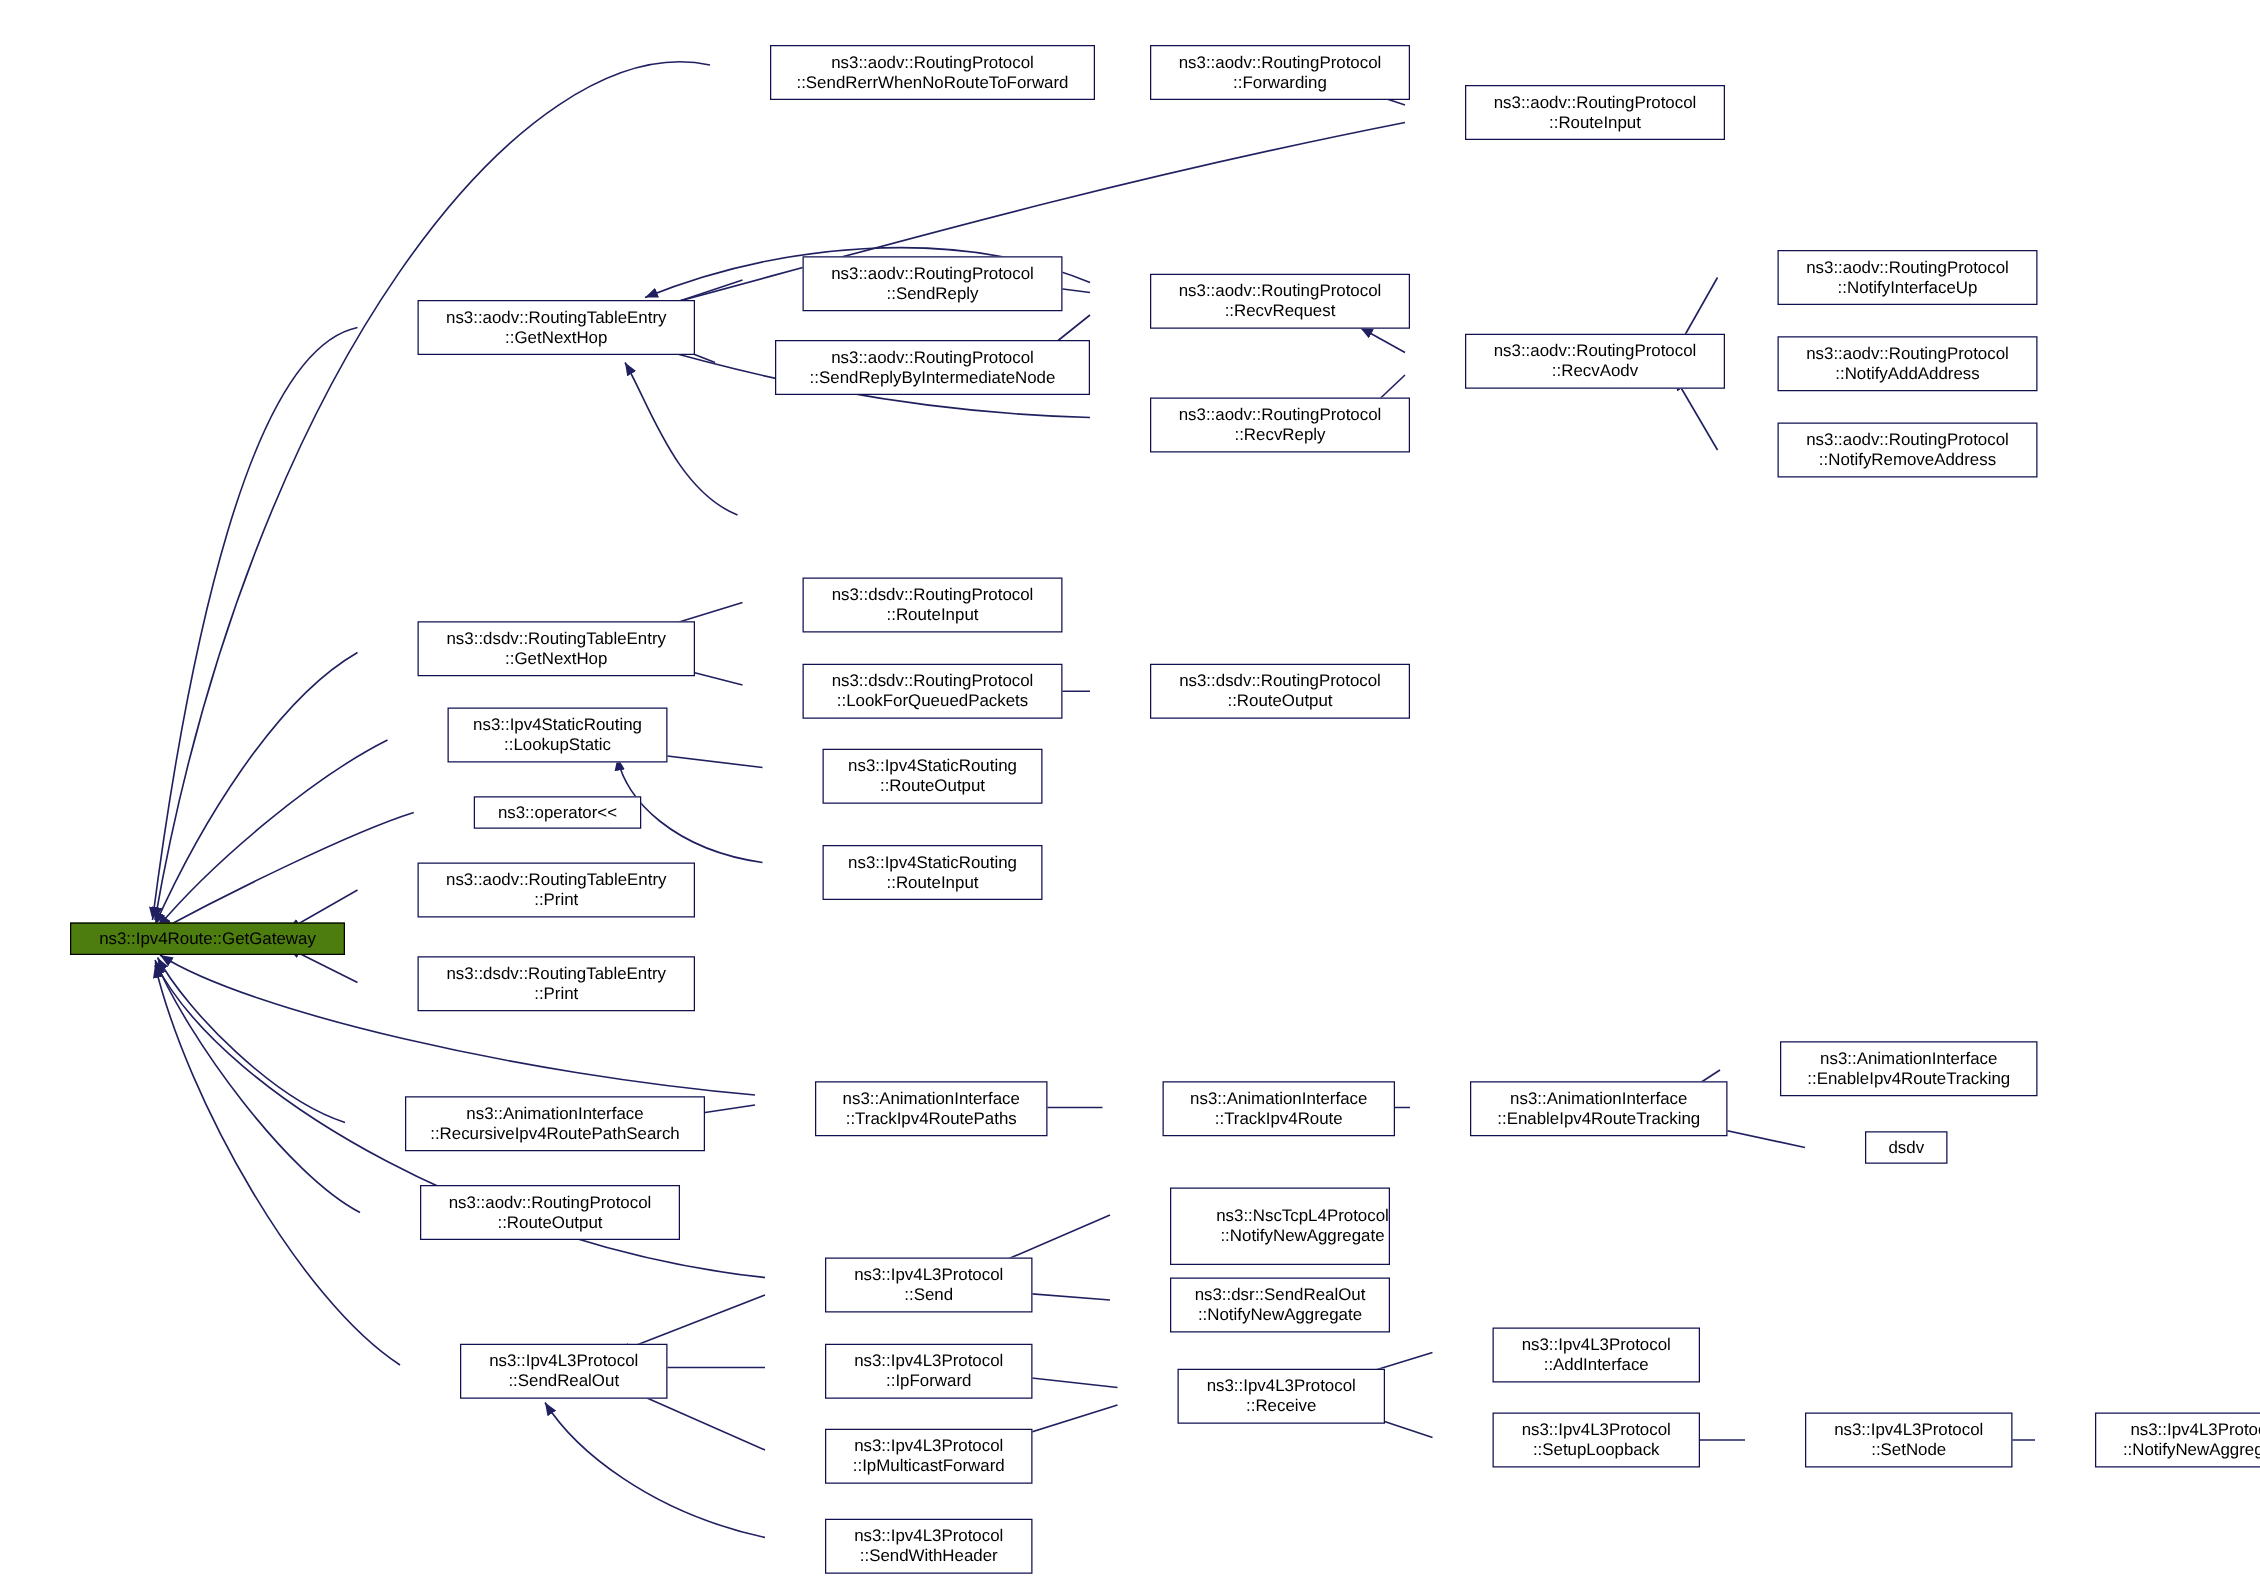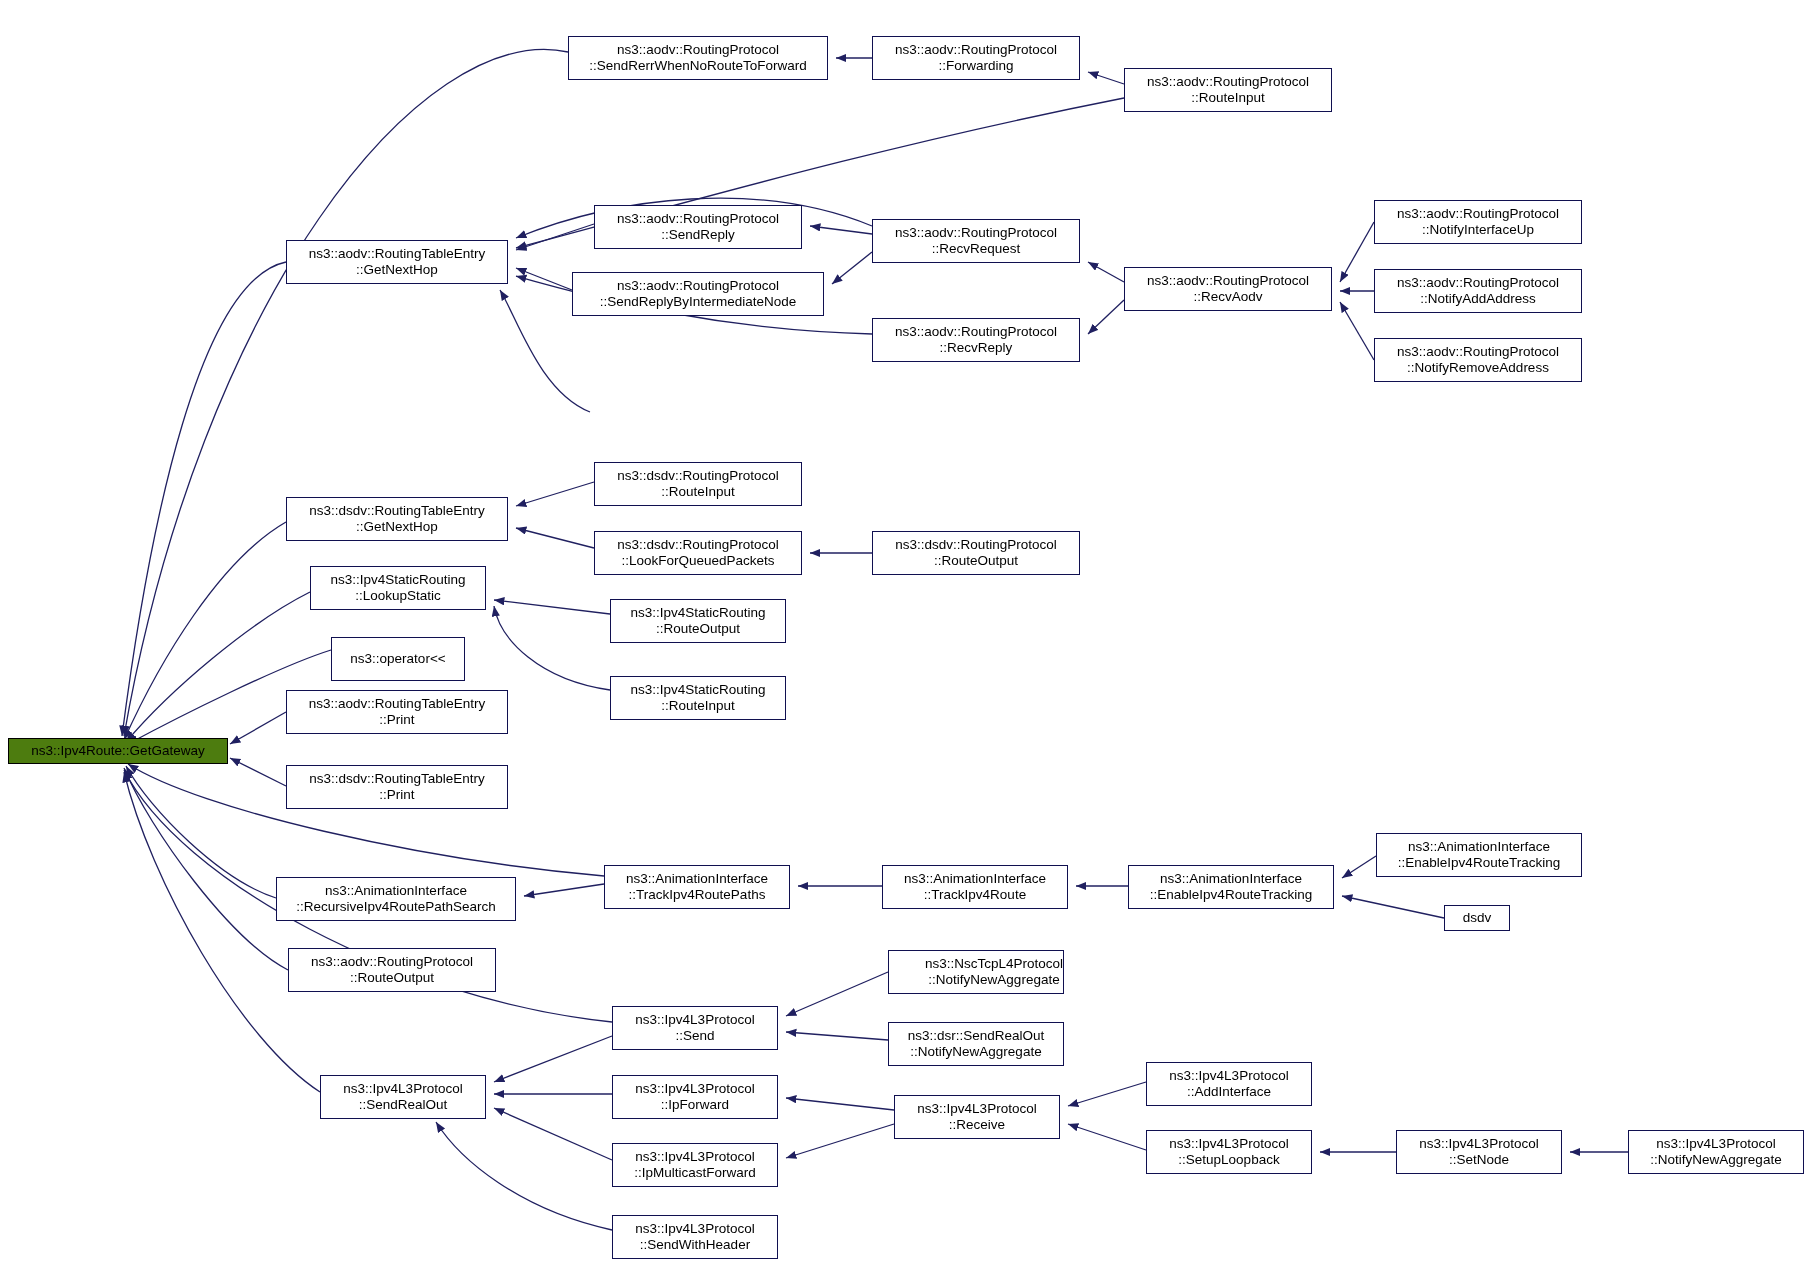--- a/index.html
+++ b/index.html
@@ -30,20 +30,21 @@
     background: #ffffff;
     color: #000000;
     font-size: 13.5px;
     line-height: 16px;
     text-align: center;
     display: flex;
     align-items: center;
     justify-content: center;
     white-space: pre;
     z-index: 2;
+    margin-left: 48px;
   }
   .node.root {
     background: #4d7c0f;
     border-color: #000000;
   }
 </style>
 </head>
 <body>
 
 <div id="canvas">
@@ -137,41 +138,41 @@
     <div class="node" style="left: 594px; top: 531px; width: 208px; height: 44px;">ns3::dsdv::RoutingProtocol
 ::LookForQueuedPackets</div>
     <div class="node" style="left: 872px; top: 531px; width: 208px; height: 44px;">ns3::dsdv::RoutingProtocol
 ::RouteOutput</div>
     <div class="node" style="left: 310px; top: 566px; width: 176px; height: 44px;">ns3::Ipv4StaticRouting
 ::LookupStatic</div>
     <div class="node" style="left: 610px; top: 599px; width: 176px; height: 44px;">ns3::Ipv4StaticRouting
 ::RouteOutput</div>
     <div class="node" style="left: 610px; top: 676px; width: 176px; height: 44px;">ns3::Ipv4StaticRouting
 ::RouteInput</div>
-    <div class="node" style="left: 331px; top: 637px; width: 134px; height: 44px; text-align: center;">ns3::operator&lt;&lt;</div>
+    <div class="node" style="left: 331px; top: 637px; width: 134px; height: 26px; text-align: center;">ns3::operator&lt;&lt;</div>
     <div class="node" style="left: 286px; top: 690px; width: 222px; height: 44px;">ns3::aodv::RoutingTableEntry
 ::Print</div>
     <div class="node" style="left: 286px; top: 765px; width: 222px; height: 44px;">ns3::dsdv::RoutingTableEntry
 ::Print</div>
     <div class="node" style="left: 604px; top: 865px; width: 186px; height: 44px;">ns3::AnimationInterface
 ::TrackIpv4RoutePaths</div>
     <div class="node" style="left: 276px; top: 877px; width: 240px; height: 44px;">ns3::AnimationInterface
 ::RecursiveIpv4RoutePathSearch</div>
     <div class="node" style="left: 882px; top: 865px; width: 186px; height: 44px;">ns3::AnimationInterface
 ::TrackIpv4Route</div>
     <div class="node" style="left: 1128px; top: 865px; width: 206px; height: 44px;">ns3::AnimationInterface
 ::EnableIpv4RouteTracking</div>
     <div class="node" style="left: 1376px; top: 833px; width: 206px; height: 44px;">ns3::AnimationInterface
 ::EnableIpv4RouteTracking</div>
     <div class="node" style="left: 1444px; top: 905px; width: 66px; height: 26px;">dsdv</div>
     <div class="node" style="left: 288px; top: 948px; width: 208px; height: 44px;">ns3::aodv::RoutingProtocol
 ::RouteOutput</div>
     <div class="node" style="left: 612px; top: 1006px; width: 166px; height: 44px;">ns3::Ipv4L3Protocol
 ::Send</div>
-    <div class="node" style="left: 888px; top: 950px; width: 176px; height: 44px; padding-left: 36px;">ns3::NscTcpL4Protocol
+    <div class="node" style="left: 888px; top: 950px; width: 176px; height: 62px; padding-left: 36px;">ns3::NscTcpL4Protocol
 ::NotifyNewAggregate</div>
     <div class="node" style="left: 888px; top: 1022px; width: 176px; height: 44px;">ns3::dsr::SendRealOut
 ::NotifyNewAggregate</div>
     <div class="node" style="left: 320px; top: 1075px; width: 166px; height: 44px;">ns3::Ipv4L3Protocol
 ::SendRealOut</div>
     <div class="node" style="left: 612px; top: 1075px; width: 166px; height: 44px;">ns3::Ipv4L3Protocol
 ::IpForward</div>
     <div class="node" style="left: 612px; top: 1143px; width: 166px; height: 44px;">ns3::Ipv4L3Protocol
 ::IpMulticastForward</div>
     <div class="node" style="left: 612px; top: 1215px; width: 166px; height: 44px;">ns3::Ipv4L3Protocol

